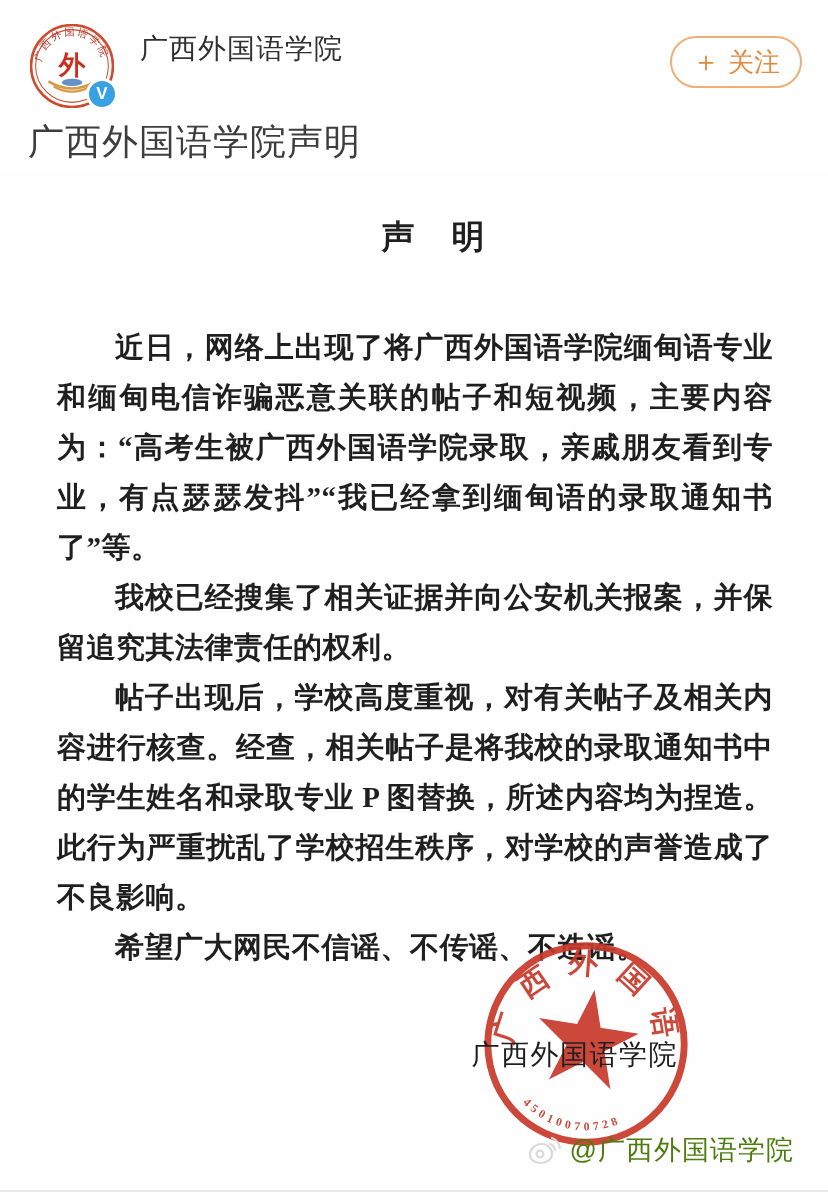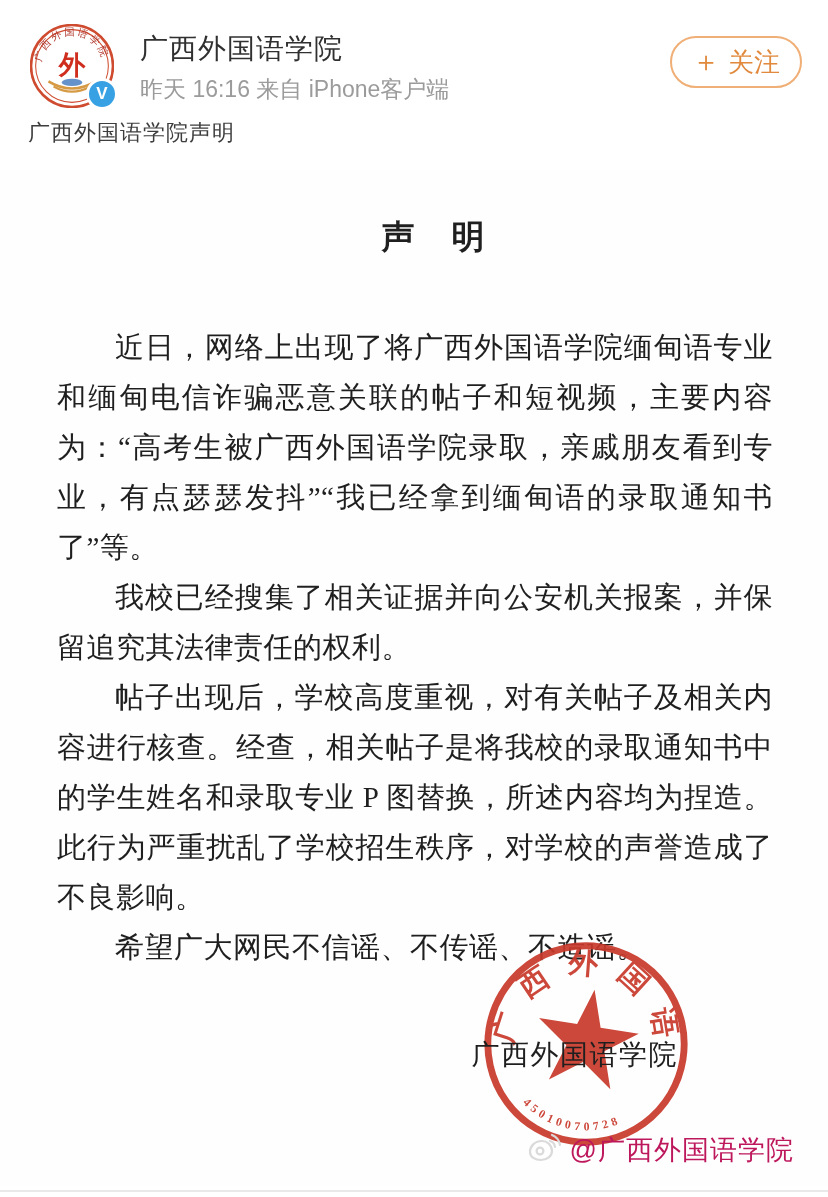--- a/index.html
+++ b/index.html
@@ -39,42 +39,42 @@
     border:2px solid #efaf76;border-radius:28px;
     color:#e18a3e;font-size:26px;
     display:flex;align-items:center;gap:8px;
     font-family:"Liberation Sans", sans-serif;
     cursor:pointer;
   }
   .follow .plus{font-size:28px;line-height:1;}
   
   .post-title{
     position:absolute;left:28px;top:118px;
-    font-size:22px;color:#3d3d3d;letter-spacing:1px;
+    font-size:36px;color:#3d3d3d;letter-spacing:1px;
   }
   
   .statement{
     position:absolute;left:0;top:170px;width:828px;height:1016px;
     margin:0;background:#fffefe;
     font-family:"Liberation Serif", serif;color:#1f1f1f;
   }
   .doc-title{
     position:absolute;left:0;top:215px;width:828px;
     text-align:center;font-size:33px;font-weight:bold;
     letter-spacing:2px;
     padding-left:20px;
   }
   
   .doc-title{top:45px;}
   .doc-body{
     position:absolute;left:57px;top:152px;width:716px;
     font-size:29px;line-height:50px;letter-spacing:0.5px;
     text-align:justify;
   }
-  .doc-body p{margin:0;text-indent:2em;}
+  .doc-body p{margin:0;text-indent:2em;font-weight:bold;}
   .signature{
     position:absolute;right:150px;top:866px;
     font-size:28px;letter-spacing:1.5px;z-index:2;
   }
   .doc-date{
     position:absolute;right:148px;top:915px;
     font-size:27px;letter-spacing:0.5px;z-index:2;
   }
   .seal{
     position:absolute;left:478px;top:766px;
@@ -82,22 +82,22 @@
     transform:rotate(9deg);opacity:0.92;
   }
   .seal svg{display:block;width:100%;height:100%;}
   .seal .ring{stroke:#c8392b;stroke-width:7;fill:none;}
   .seal text{fill:#c8392b;}
   .seal .ring-text{font-size:30px;font-weight:bold;letter-spacing:18px;
     font-family:"Liberation Serif", serif;}
   .seal .serial-text{font-size:12px;letter-spacing:4px;font-weight:bold;}
   .watermark{
     position:absolute;right:34px;top:962px;
-    display:flex;gap:8px;
-    color:#be185d;font-size:27px;z-index:3;
+    display:flex;align-items:center;gap:8px;
+    color:#4d7c0f;font-size:27px;z-index:3;
     font-family:"Liberation Sans", sans-serif;letter-spacing:1px;
   }
   .watermark svg{display:block;}
   .divider{
     position:absolute;left:0;top:1190px;width:828px;height:2px;
     background:#e9e9e9;
   }
   
   .av-ring-text{font-size:10px;letter-spacing:2px;fill:#b03a2e;
     font-family:"Liberation Serif", serif;}
@@ -119,21 +119,20 @@
       <path d="M18,56 Q41,70 64,56" stroke="#d69a45" stroke-width="2.5" fill="none"></path>
       <path d="M23,61 Q41,71 59,61" stroke="#d69a45" stroke-width="2" fill="none"></path>
       <ellipse cx="41" cy="57" rx="10" ry="3.6" fill="#4a7fc1" opacity="0.85"></ellipse>
     </svg>
     <div class="v-badge">
       <span>V</span>
     </div>
   </div>
 
   <div class="author">广西外国语学院</div>
-  <div class="meta">昨天 16:16 来自 iPhone客户端</div>
 
   <button class="follow">
     <span class="plus">＋</span>
     <span>关注</span>
   </button>
 
   <div class="post-title">广西外国语学院声明</div>
 
   <figure class="statement">
 

